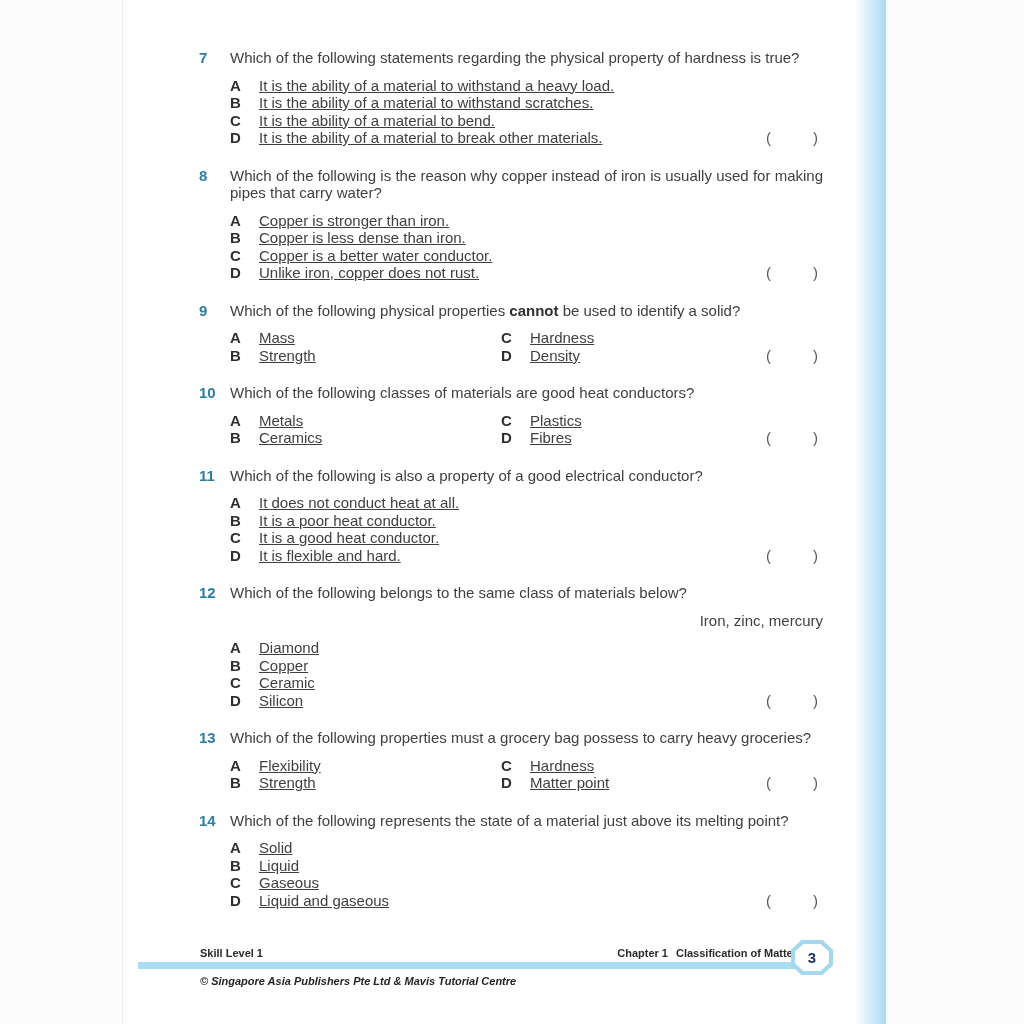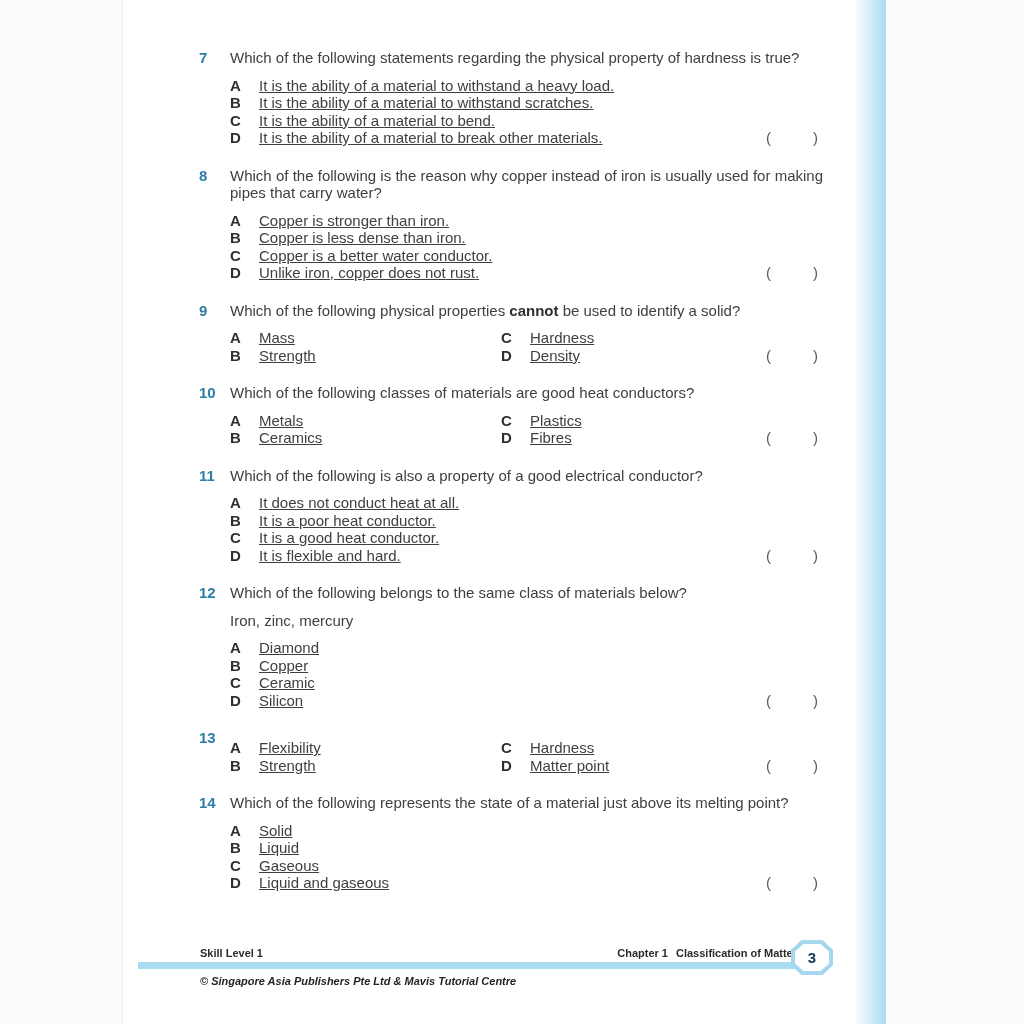--- a/index.html
+++ b/index.html
@@ -21,21 +21,21 @@
   }
   .content {
     position:absolute; left:76px; top:49px; width:624px;
     font-size:15px; line-height:17.5px; color:#3f3f3f;
   }
   .question { display:flex; margin-bottom:20px; }
   .qnum { width:31px; font-weight:bold; color:#2d7ea3; }
   .qbody { flex:1; position:relative; }
   .qtext { text-align:justify; color:#3f3f3f; }
   .qtext .bold { font-weight:bold; color:#2f2f2f; }
-  .qcenter { text-align:left; margin-top:10px; }
+  .qcenter { text-align:right; margin-top:10px; }
   .options { margin-top:10px; }
   .orow { display:flex; position:relative; }
   .ocell { display:flex; }
   .ocell.c1 { width:271px; }
   .ocell.c2 { flex:1; }
   .oletter { width:29px; font-weight:bold; color:#2f2f2f; }
   .otext { flex:1;text-decoration:underline; }
   .parens {
     position:absolute; right:5px; top:0; width:52px;
     display:flex; justify-content:space-between; color:#5a5a5a;
@@ -283,20 +283,21 @@
                 <span>(</span>
                 <span>)</span>
               </span>
             </div>
           </div>
         </div>
       </div>
       <div class="question">
         <div class="qnum">13</div>
         <div class="qbody">
+          <div class="qtext"><span>Which of the following properties must a grocery bag possess to carry heavy groceries?</span></div>
           <div class="options">
             <div class="orow">
               <span class="ocell c1">
                 <span class="oletter">A</span>
                 <span class="otext">Flexibility</span>
               </span>
               <span class="ocell c2">
                 <span class="oletter">C</span>
                 <span class="otext">Hardness</span>
               </span>

